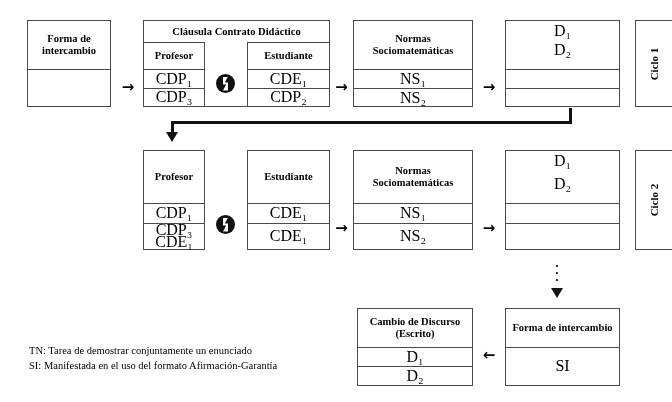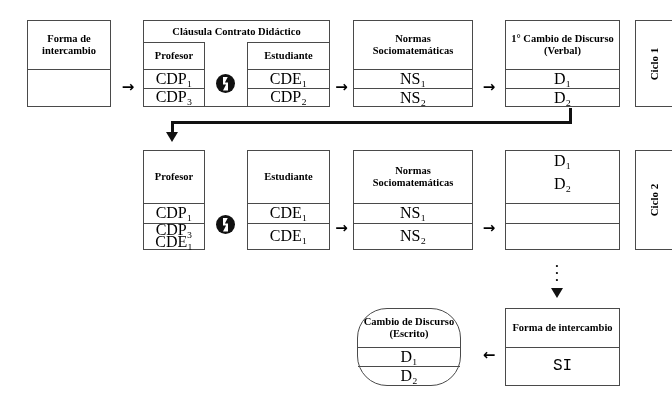--- a/index.html
+++ b/index.html
@@ -98,21 +98,20 @@
     <div class="hdr" style="height:48px;">Normas Sociomatemáticas</div>
     <div class="rowsplit" style="top:48px;"></div>
     <div class="cell" style="height:19px;">NS₁</div>
     <div class="rowsplit" style="top:67px;"></div>
     <div class="cell" style="height:19px;">NS₂</div>
   </div>
 
   <div class="arrow" style="left:458px;top:80px;width:32px;">→</div>
 
   <div class="box" style="left:490px;top:20px;width:115px;height:87px;">
-    <div class="hdr" style="height:48px;">1° Cambio de Discurso (Verbal)</div>
     <div class="rowsplit" style="top:48px;"></div>
     <div class="cell" style="height:19px;">D₁</div>
     <div class="rowsplit" style="top:67px;"></div>
     <div class="cell" style="height:19px;">D₂</div>
   </div>
 
   <div class="cyclebox" style="left:620px;top:20px;width:38px;height:87px;">
     <span>Ciclo 1</span>
   </div>
 
@@ -169,30 +168,34 @@
     <span>Ciclo 2</span>
   </div>
 
   <div class="dots" style="left:532px;top:262px;width:20px;">
     <i>·</i>
       <i>·</i>
       <i>·</i>
   </div>
   <div class="chead" style="left:536px;top:288px;"></div>
 
-  <div class="box" style="left:342px;top:308px;width:104px;height:78px;border-radius:30px;">
+  <div class="box" style="left:342px;top:308px;width:116px;height:78px;">
     <div class="hdr" style="height:38px;">Cambio de Discurso (Escrito)</div>
     <div class="rowsplit" style="top:38px;"></div>
     <div class="cell" style="height:19px;">D₁</div>
     <div class="rowsplit" style="top:57px;"></div>
     <div class="cell" style="height:19px;">D₂</div>
   </div>
 
   <div class="arrow" style="left:458px;top:348px;width:32px;">←</div>
 
   <div class="box" style="left:490px;top:308px;width:115px;height:78px;">
     <div class="hdr" style="height:38px;">Forma de intercambio</div>
     <div class="rowsplit" style="top:38px;"></div>
-    <div class="cell" style="height:38px;font-family:Liberation Mono, monospace;">SI</div>
-  </div>
-
+    <div class="cell" style="height:38px;">SI</div>
+  </div>
+
+  <div class="legend" style="left:14px;top:343px;width:320px;">
+    <div>TN: Tarea de demostrar conjuntamente un enunciado</div>
+    <div>SI: Manifestada en el uso del formato Afirmación-Garantía</div>
+  </div>
 
 </div>
 
 </body></html>

